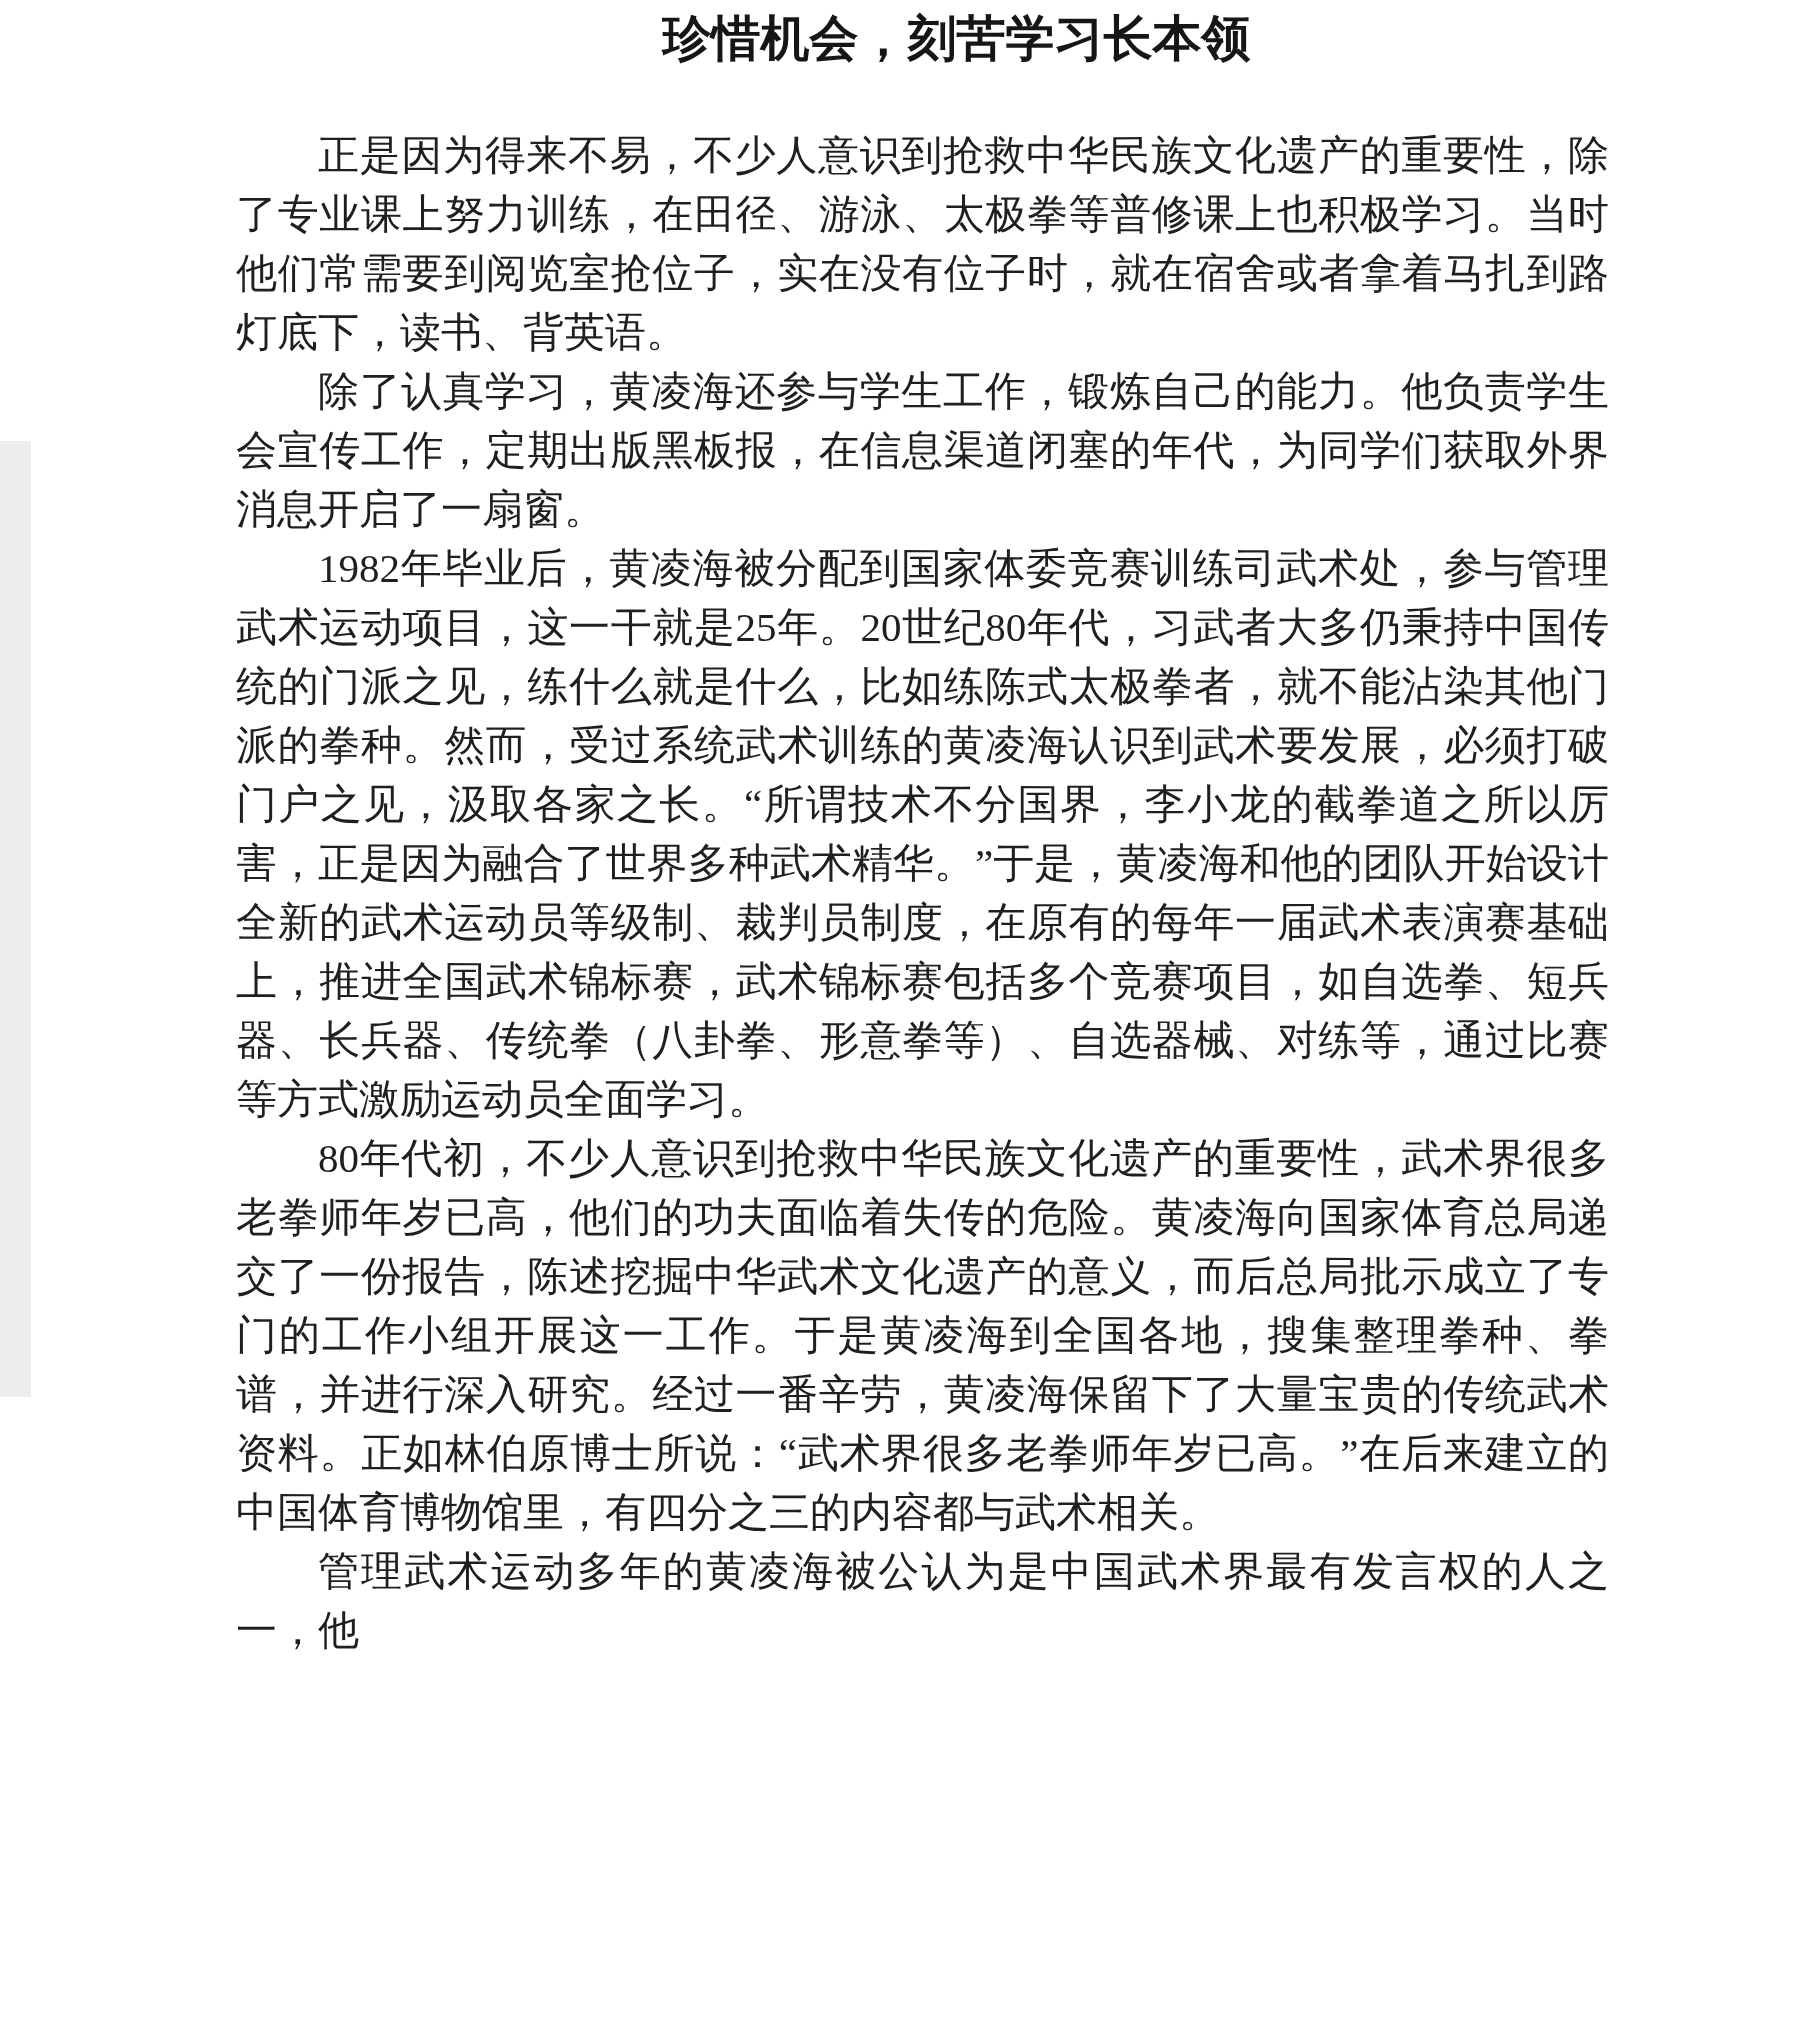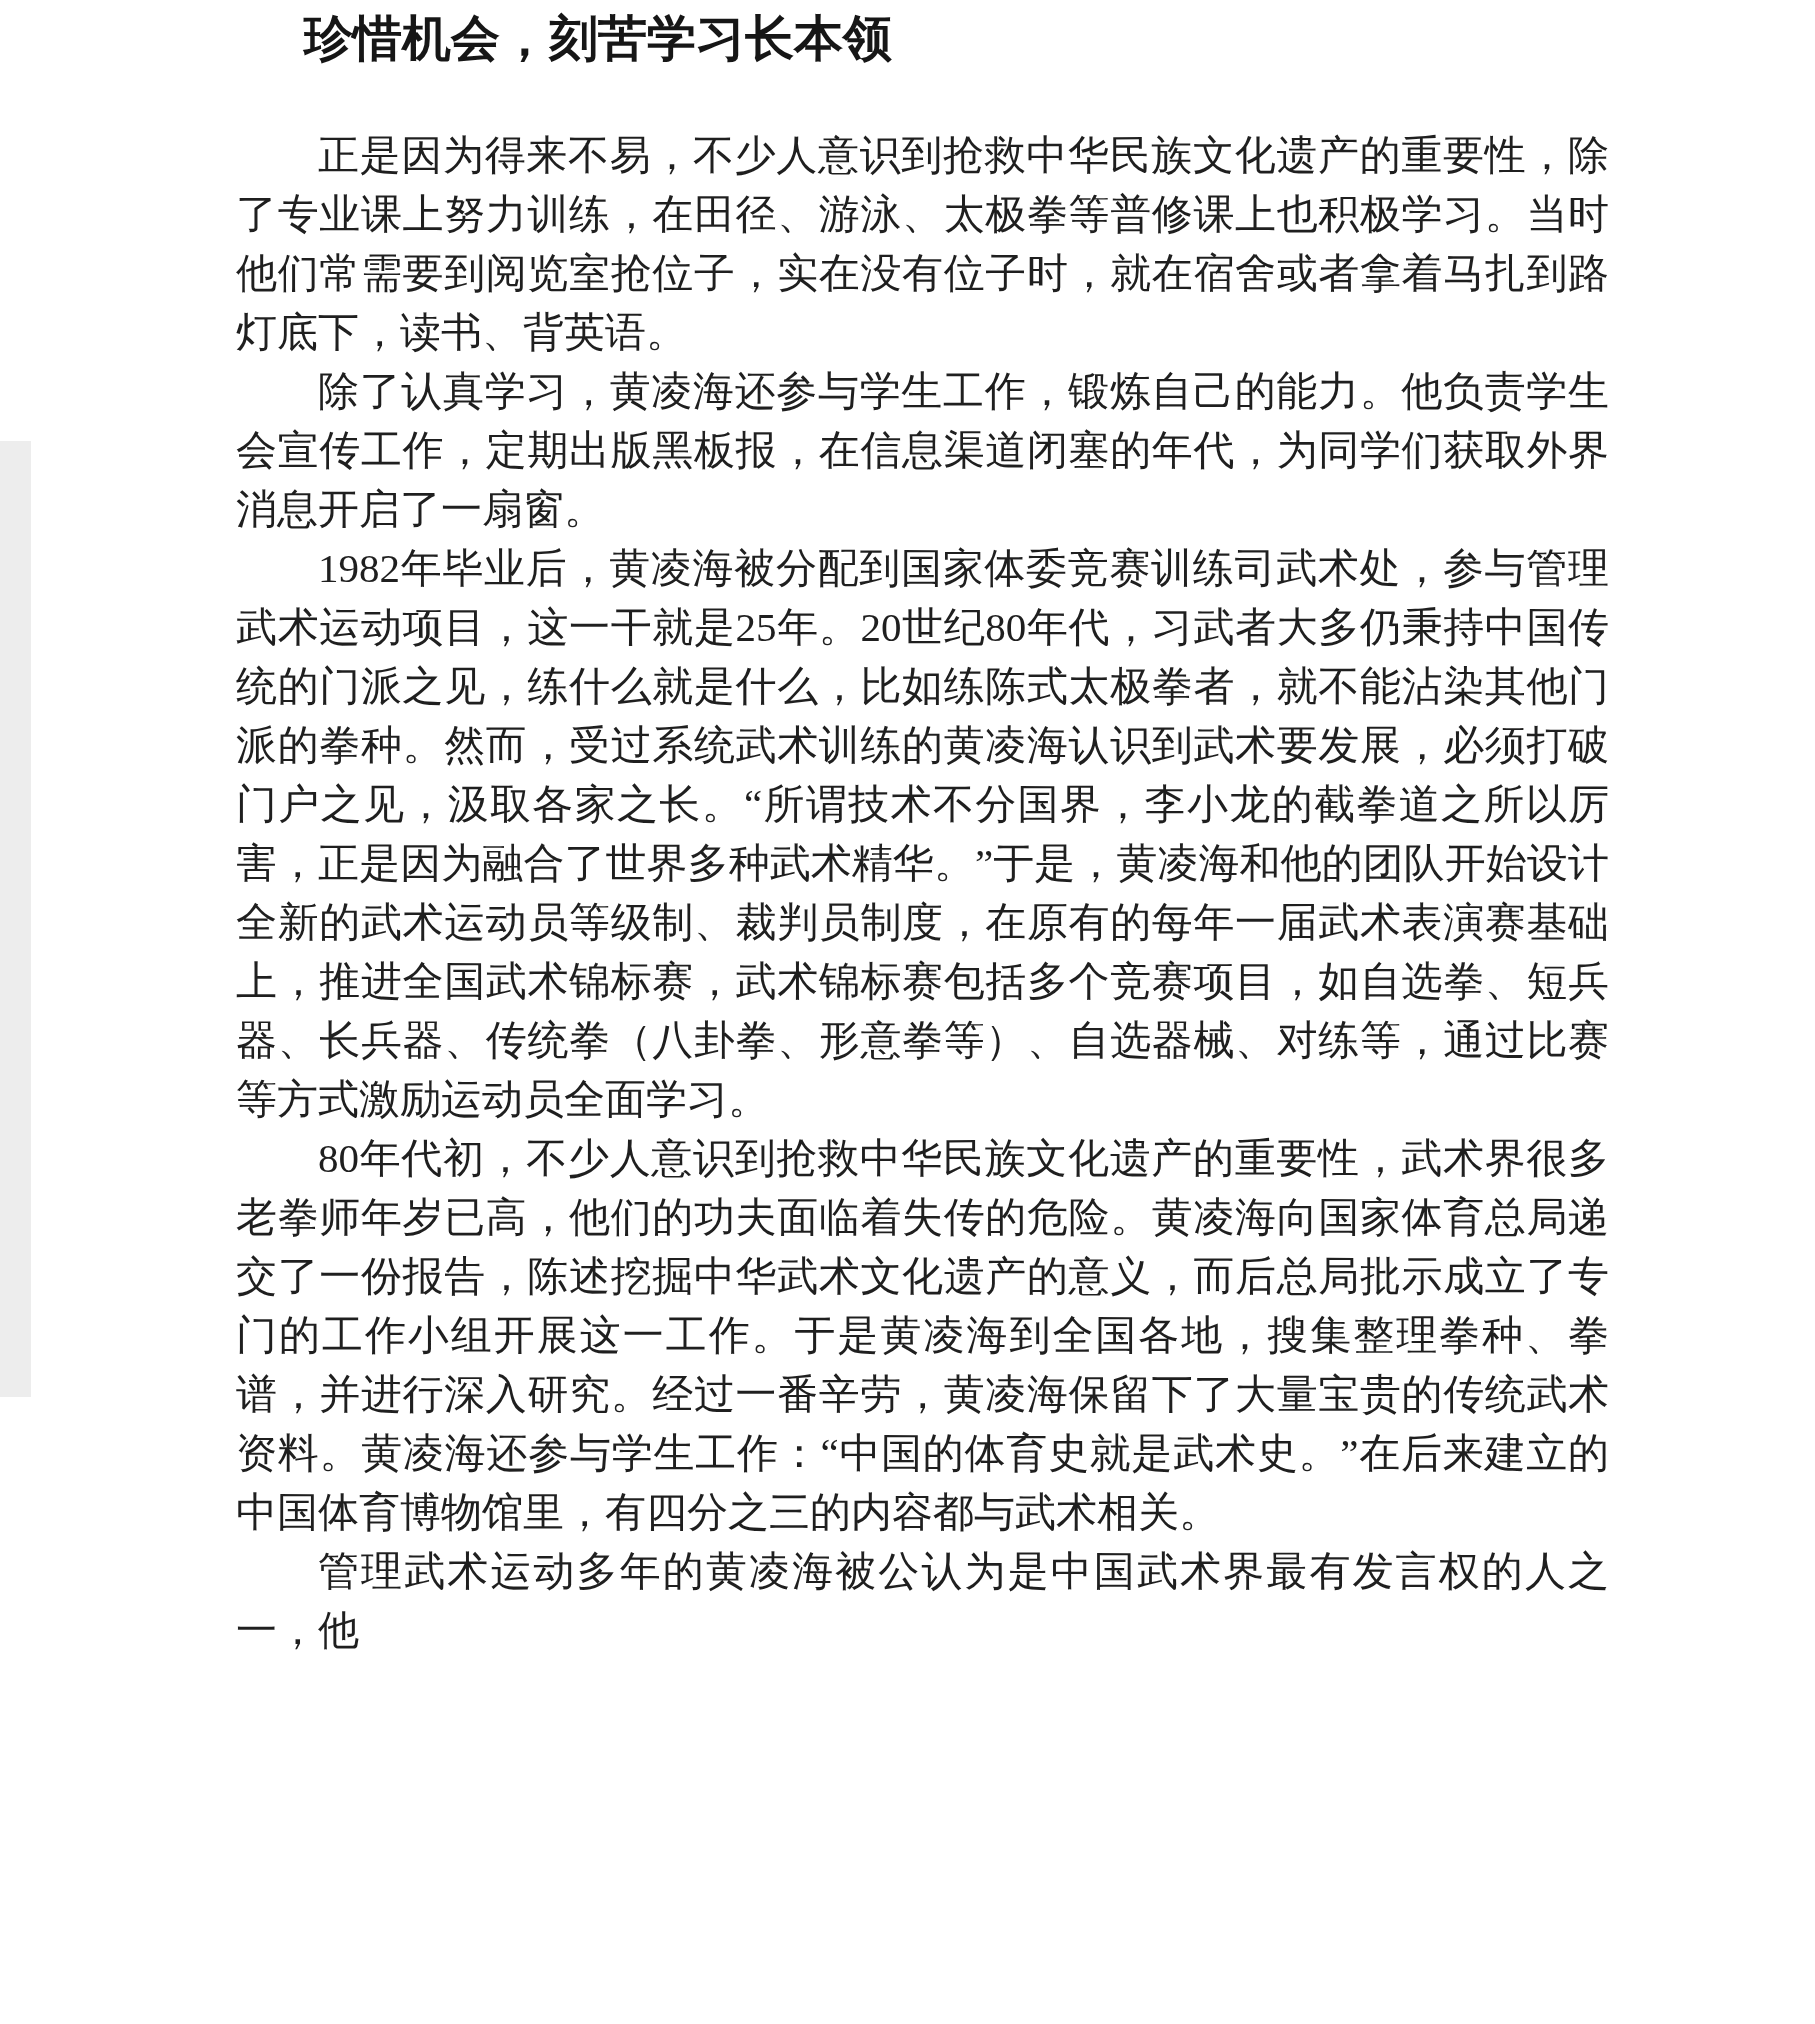--- a/index.html
+++ b/index.html
@@ -30,20 +30,21 @@
     width: 1373px;
   }
   .heading {
     font-family: "Liberation Sans", "DejaVu Sans", sans-serif;
     font-weight: 700;
     font-size: 49px;
     line-height: 54px;
     color: #161616;
     letter-spacing: 0;
     margin: 0 0 0 68px;
+    text-align: center;
   }
   .heading-first {
     padding-top: 10.5px;
     margin-bottom: 61px;
   }
   .heading-second {
     margin-top: 63px;
     margin-bottom: 63px;
   }
   .para {
@@ -70,19 +71,19 @@
     <h1 class="heading heading-first">珍惜机会，刻苦学习长本领</h1>
 
 
     <p class="para">正是因为得来不易，不少人意识到抢救中华民族文化遗产的重要性，除了专业课上努力训练，在田径、游泳、太极拳等普修课上也积极学习。当时他们常需要到阅览室抢位子，实在没有位子时，就在宿舍或者拿着马扎到路灯底下，读书、背英语。</p>
 
     <p class="para">除了认真学习，黄凌海还参与学生工作，锻炼自己的能力。他负责学生会宣传工作，定期出版黑板报，在信息渠道闭塞的年代，为同学们获取外界消息开启了一扇窗。</p>
 
 
     <p class="para">1982年毕业后，黄凌海被分配到国家体委竞赛训练司武术处，参与管理武术运动项目，这一干就是25年。20世纪80年代，习武者大多仍秉持中国传统的门派之见，练什么就是什么，比如练陈式太极拳者，就不能沾染其他门派的拳种。然而，受过系统武术训练的黄凌海认识到武术要发展，必须打破门户之见，汲取各家之长。“所谓技术不分国界，李小龙的截拳道之所以厉害，正是因为融合了世界多种武术精华。”于是，黄凌海和他的团队开始设计全新的武术运动员等级制、裁判员制度，在原有的每年一届武术表演赛基础上，推进全国武术锦标赛，武术锦标赛包括多个竞赛项目，如自选拳、短兵器、长兵器、传统拳（八卦拳、形意拳等）、自选器械、对练等，通过比赛等方式激励运动员全面学习。</p>
 
-    <p class="para">80年代初，不少人意识到抢救中华民族文化遗产的重要性，武术界很多老拳师年岁已高，他们的功夫面临着失传的危险。黄凌海向国家体育总局递交了一份报告，陈述挖掘中华武术文化遗产的意义，而后总局批示成立了专门的工作小组开展这一工作。于是黄凌海到全国各地，搜集整理拳种、拳谱，并进行深入研究。经过一番辛劳，黄凌海保留下了大量宝贵的传统武术资料。黄凌海还参与学生工作：“中国的体育史就是武术史。”在后来建立的中国体育博物馆里，有四分之三的内容都与武术相关。</p>
+    <p class="para">80年代初，不少人意识到抢救中华民族文化遗产的重要性，武术界很多老拳师年岁已高，他们的功夫面临着失传的危险。黄凌海向国家体育总局递交了一份报告，陈述挖掘中华武术文化遗产的意义，而后总局批示成立了专门的工作小组开展这一工作。于是黄凌海到全国各地，搜集整理拳种、拳谱，并进行深入研究。经过一番辛劳，黄凌海保留下了大量宝贵的传统武术资料。正如林伯原博士所说：“武术界很多老拳师年岁已高。”在后来建立的中国体育博物馆里，有四分之三的内容都与武术相关。</p>
 
     <p class="para">管理武术运动多年的黄凌海被公认为是中国武术界最有发言权的人之一，他</p>
 
   </div>
 </div>
 
 
 </body></html>

